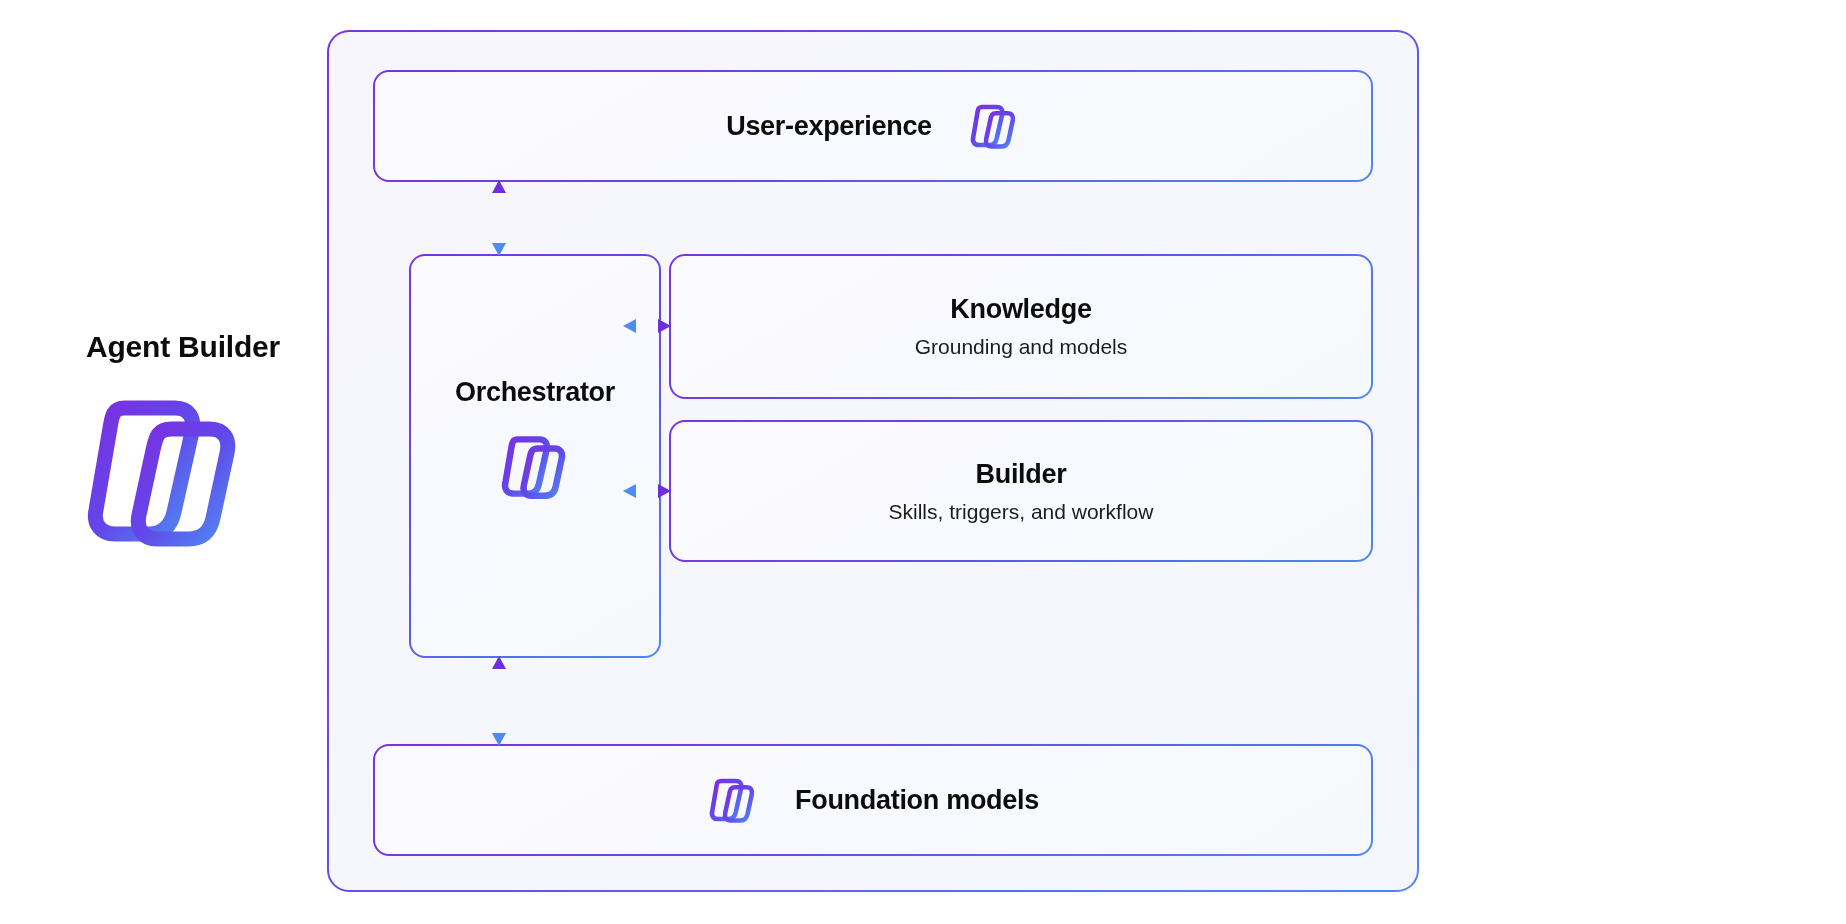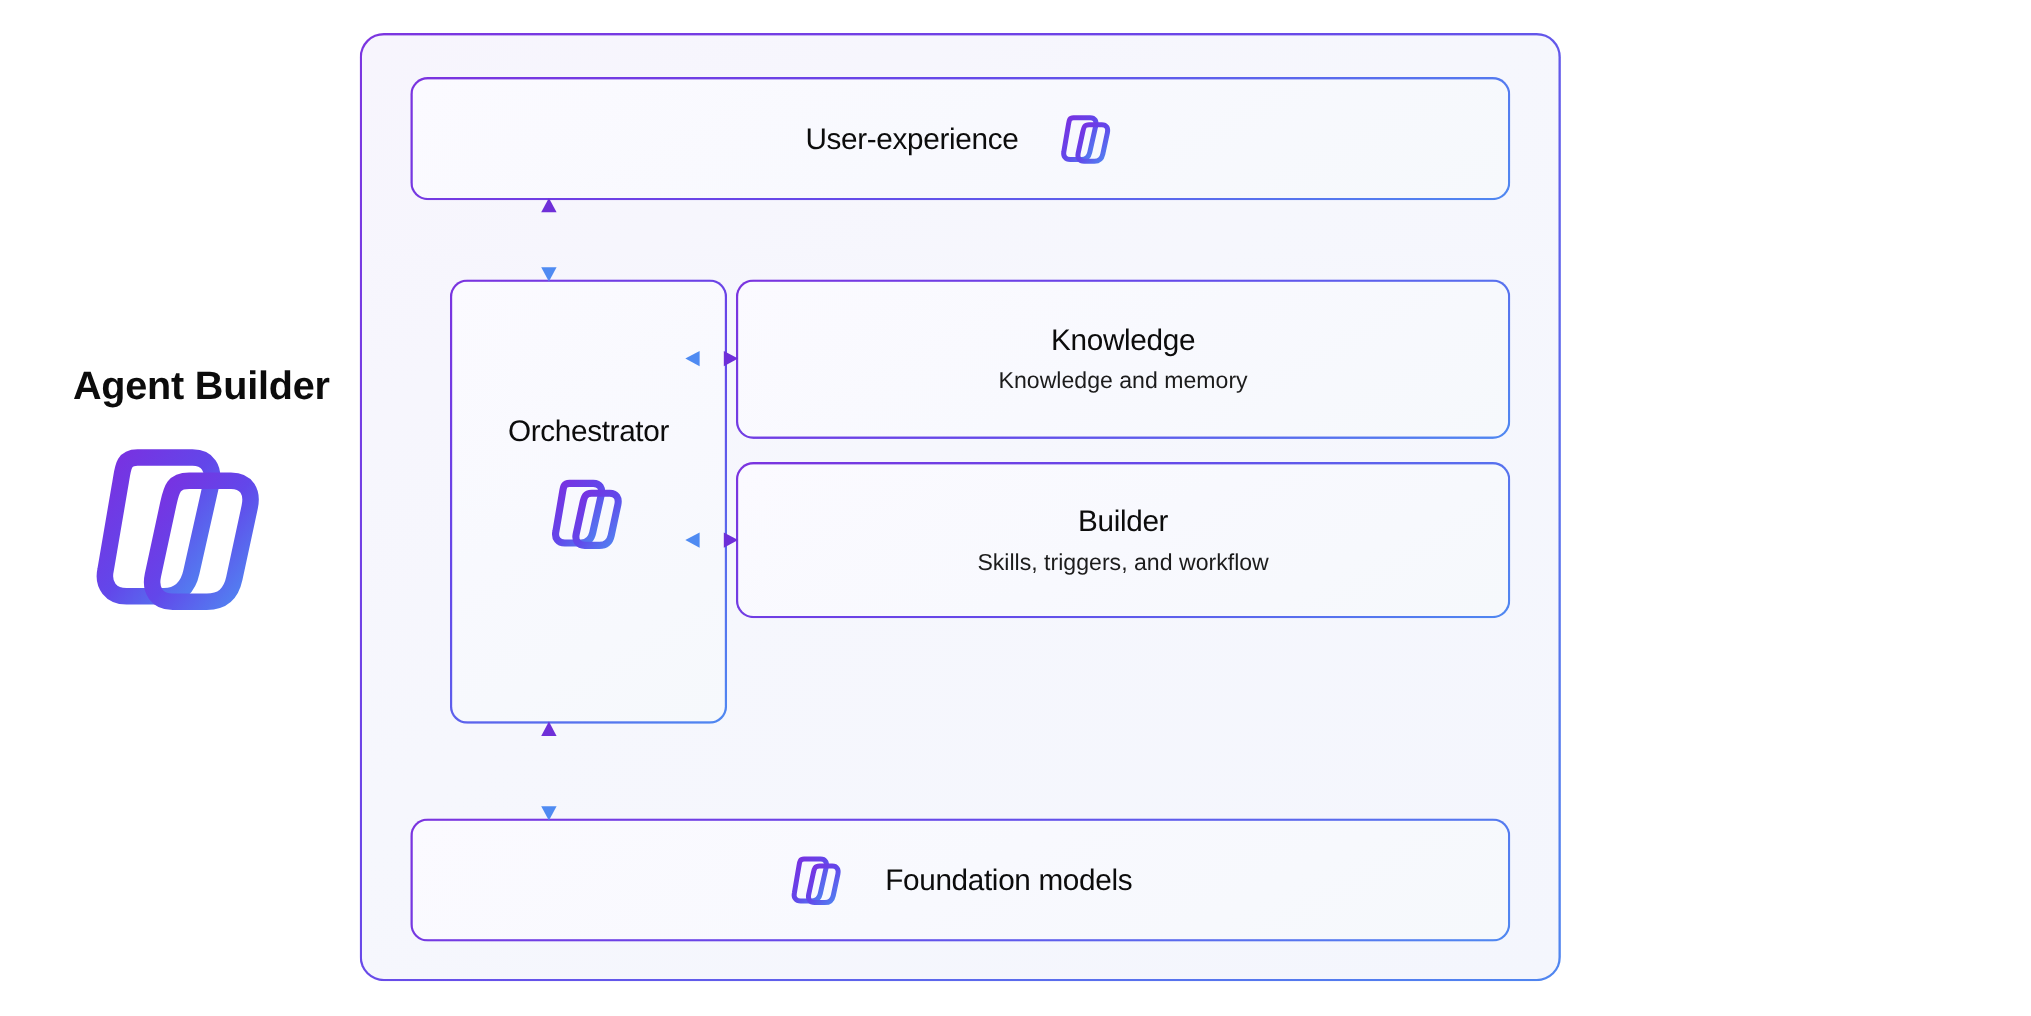--- a/index.html
+++ b/index.html
@@ -20,21 +20,21 @@
   #brand {
     position: absolute;
     left: 40px;
     top: 330px;
     width: 250px;
     display: flex;
     flex-direction: column;
     align-items: center;
   }
   #brand-title {
-    font-size: 36px;
+    font-size: 30px;
     font-weight: 700;
     letter-spacing: -0.2px;
     color: #0c0c0c;
     white-space: nowrap;
     margin-left: 36px;
   }
   #brand-logo {
     margin-top: 32px;
   }
 
@@ -61,21 +61,21 @@
     background:
       linear-gradient(150deg, #fbfaff 0%, #f8f9fe 50%, #f6f9fc 100%) padding-box,
       linear-gradient(140deg, #7b33df 0%, #6549e9 45%, #4f88f1 100%) border-box;
     box-sizing: border-box;
     display: flex;
     align-items: center;
     justify-content: center;
   }
   .card-title {
     font-size: 27px;
-    font-weight: 400;
+    font-weight: 700;
     letter-spacing: -0.3px;
     color: #0c0c0c;
     white-space: nowrap;
   }
   .card-sub {
     font-size: 21px;
     font-weight: 400;
     color: #1c1c1c;
     white-space: nowrap;
     margin-top: 10px;
@@ -185,21 +185,21 @@
             <path d="M 93 33 L 131 33 C 145 33 151 43 148 57 L 134 122 C 131 136 123 143 109 143 L 78 143 C 64 143 57 133 60 119 L 74 54 C 77 40 79 33 93 33 Z"></path>
           </g>
         </svg>
       </div>
     </div>
   </div>
 
   <div class="card" id="card-know">
     <div class="stack">
       <div class="card-title">Knowledge</div>
-      <div class="card-sub">Knowledge and memory</div>
+      <div class="card-sub">Grounding and models</div>
     </div>
   </div>
 
   <div class="card" id="card-skills">
     <div class="stack">
       <div class="card-title">Builder</div>
       <div class="card-sub">Skills, triggers, and workflow</div>
     </div>
   </div>
 

